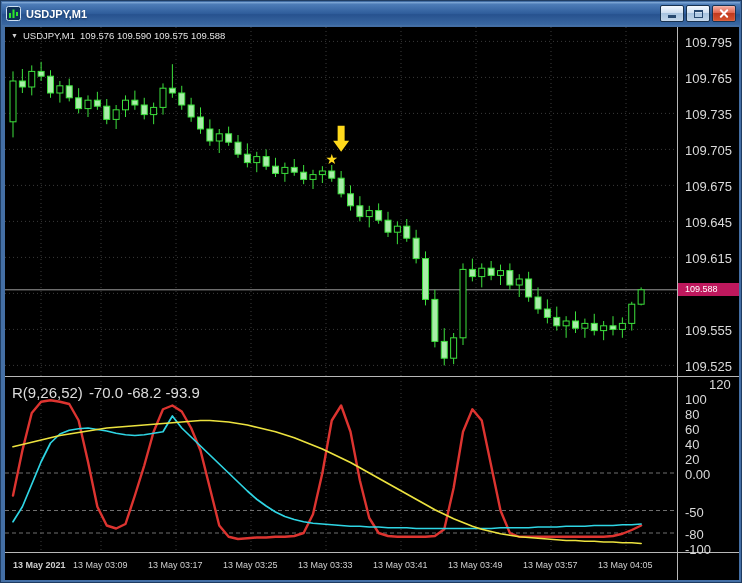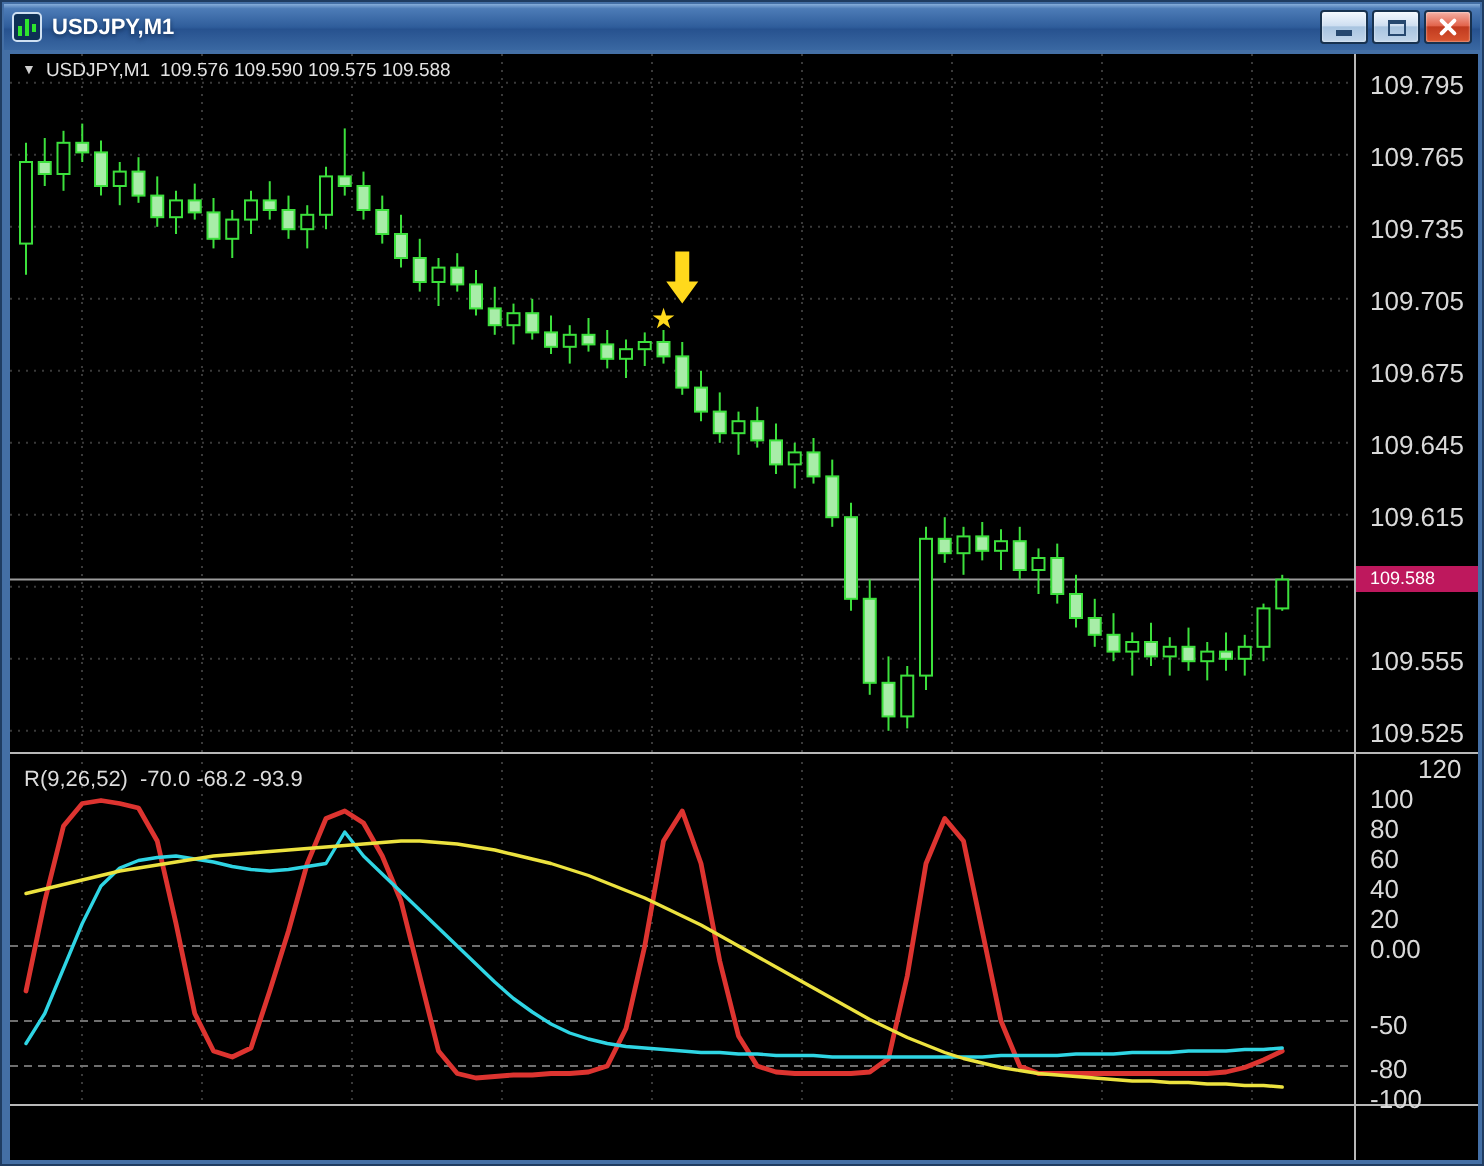--- a/index.html
+++ b/index.html
@@ -23,21 +23,21 @@
   #main-svg{position:absolute;left:0;top:0;}
   #ind-svg{position:absolute;left:0;top:354px;}
   #splitter{position:absolute;left:0;top:349px;width:734px;height:5px;background:#000;border-top:1px solid #b8b8b8;}
   #time-sep{position:absolute;left:0;top:525px;width:734px;height:1px;background:#b8b8b8;}
   #axis-vline{position:absolute;left:672px;top:0;width:1px;height:553px;background:#b8b8b8;}
   #price-axis{position:absolute;left:673px;top:0;width:61px;height:553px;}
   .axlbl{position:absolute;left:7px;font-size:13px;color:#d9d9d9;white-space:nowrap;}
   #bid-box{position:absolute;left:0;width:61px;height:13px;background:#be185d;color:#fff;font-size:9px;line-height:13px;padding-left:7px;box-sizing:border-box;}
   #ohlc-header{position:absolute;left:6px;top:3px;color:#e2e2e2;font-size:9.5px;display:flex;gap:5px;align-items:center;}
   #hdr-tri{font-size:7px;color:#cfcfcf;}
-  #ind-label{position:absolute;left:7px;top:357px;color:#dcdcdc;font-size:11px;display:flex;gap:6px;}
+  #ind-label{position:absolute;left:7px;top:357px;color:#dcdcdc;font-size:15px;display:flex;gap:6px;}
   #time-axis{position:absolute;left:0;top:526px;width:672px;height:27px;}
   .tlbl{position:absolute;top:7px;font-size:9px;color:#cfcfcf;white-space:nowrap;}
   .tlbl.first{font-weight:bold;}
 </style>
 </head>
 <body>
 
 <div id="window">
   <div id="titlebar">
     <span id="win-icon">
@@ -282,14 +282,25 @@
         <div class="axlbl" style="top: 380px;">80</div>
         <div class="axlbl" style="top: 395px;">60</div>
         <div class="axlbl" style="top: 410px;">40</div>
         <div class="axlbl" style="top: 425px;">20</div>
         <div class="axlbl" style="top: 440px;">0.00</div>
         <div class="axlbl" style="top: 477.5px;">-50</div>
         <div class="axlbl" style="top: 500px;">-80</div>
         <div class="axlbl" style="top: 515px;">-100</div>
       </div>
 
+    <div id="time-axis">
+        <div class="tlbl first" style="left: 8px;">13 May 2021</div>
+        <div class="tlbl" style="left: 68px;">13 May 03:09</div>
+        <div class="tlbl" style="left: 143px;">13 May 03:17</div>
+        <div class="tlbl" style="left: 218px;">13 May 03:25</div>
+        <div class="tlbl" style="left: 293px;">13 May 03:33</div>
+        <div class="tlbl" style="left: 368px;">13 May 03:41</div>
+        <div class="tlbl" style="left: 443px;">13 May 03:49</div>
+        <div class="tlbl" style="left: 518px;">13 May 03:57</div>
+        <div class="tlbl" style="left: 593px;">13 May 04:05</div>
+      </div>
   </div>
 </div>
 
 </body></html>

